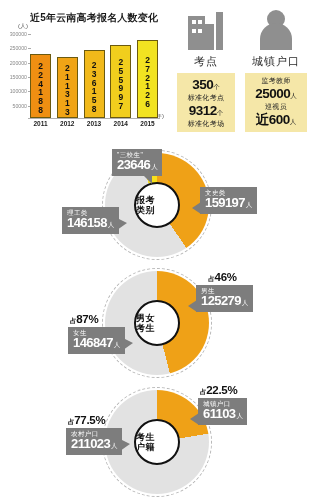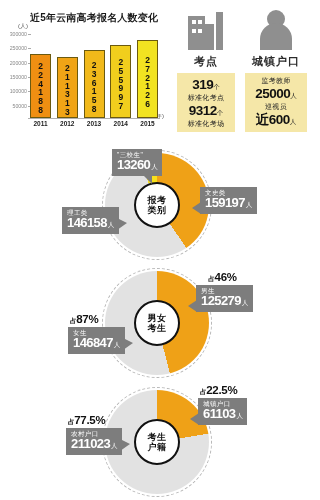--- a/index.html
+++ b/index.html
@@ -61,21 +61,21 @@
   }
   .bc-xlabel { width:21px; text-align:center; font-size:6.5px; font-weight:bold; color:#222; }
 
   
   .iconstats { position:absolute; left:170px; top:0; width:144px; height:140px; }
   .istat { position:absolute; top:4px; width:68px; text-align:center; }
   .istat.left { left:2px; }
   .istat.right { left:72px; }
   .icon-holder { height:48px; display:flex; align-items:flex-end; justify-content:center; }
   .istat-title {
-    font-size:11px; font-weight:bold; color:#2b2b2b;
+    font-size:11px; font-weight:normal; color:#2b2b2b;
     letter-spacing:1px; margin-top:2px;
   }
   .ybox {
     margin:4px auto 0; width:58px; background:#f5e7a8;
     padding:3px 2px 4px; line-height:1.05;
   }
   .ybox.wide { width:62px; }
   .yb-big { font-size:13.5px; font-weight:bold; color:#111; letter-spacing:-.5px; }
   .yb-unit { font-size:6.5px; font-weight:normal; color:#222; }
   .yb-sm { font-size:7px; color:#222; letter-spacing:.3px; margin:1px 0; }
@@ -87,21 +87,21 @@
   .donut-sec.s3 { top:382px; height:118px; }
   .donut-wrap { position:absolute; left:50%; transform:translateX(-50%); }
   .donut-wrap.w1 { top:8px; }
   .donut-wrap.w2 { top:6px; }
   .donut-wrap.w3 { top:8px; }
   .donut { position:relative; width:104px; height:104px; border-radius:50%; }
   .donut-hole {
     position:absolute; left:50%; top:50%; transform:translate(-50%,-50%);
     width:46px; height:46px; border-radius:50%;
     background:#fff; border:2.2px solid #111;
-    display:flex; flex-direction:column; align-items:center; justify-content:center;
+    display:flex; flex-direction:column; align-items:flex-start; justify-content:center;
   }
   .hole-l {
     font-size:9px; font-weight:bold; color:#111; line-height:1.12; letter-spacing:.5px;
   }
   .donut-dash {
     position:absolute; left:-3px; top:-3px; width:110px; height:110px;
     border-radius:50%; border:1px dashed #b8b8b8; pointer-events:none;
   }
 
   
@@ -204,21 +204,21 @@
           <rect x="33" y="6" width="7" height="38" fill="#8f8f8f"></rect>
           <rect x="9" y="14" width="4" height="4" fill="#fff"></rect>
           <rect x="15" y="14" width="4" height="4" fill="#fff"></rect>
           <rect x="9" y="23" width="4" height="4" fill="#fff"></rect>
           <rect x="15" y="23" width="4" height="4" fill="#fff"></rect>
         </svg>
       </div>
       <div class="istat-title">考点</div>
       <div class="ybox">
         <div>
-          <span class="yb-big">319</span><span class="yb-unit">个</span>
+          <span class="yb-big">350</span><span class="yb-unit">个</span>
         </div>
         <div class="yb-sm">标准化考点</div>
         <div>
           <span class="yb-big">9312</span><span class="yb-unit">个</span>
         </div>
         <div class="yb-sm">标准化考场</div>
       </div>
     </div>
 
     <div class="istat right">
@@ -249,21 +249,21 @@
         <div class="donut-hole">
           <span class="hole-l">报考</span>
           <span class="hole-l">类别</span>
         </div>
       </div>
     </div>
 
     <div class="callout" style="left:112px; top:4px;">
       <div class="co-box">
         <div class="co-name">"三校生"</div>
-        <div class="co-num"><span>13260</span><span class="ren">人</span></div>
+        <div class="co-num"><span>23646</span><span class="ren">人</span></div>
         <div class="tail down-r"></div>
       </div>
     </div>
 
     <div class="callout" style="left:200px; top:42px;">
       <div class="co-box">
         <div class="co-name">文史类</div>
         <div class="co-num"><span>159197</span><span class="ren">人</span></div>
         <div class="tail left-m"></div>
       </div>

